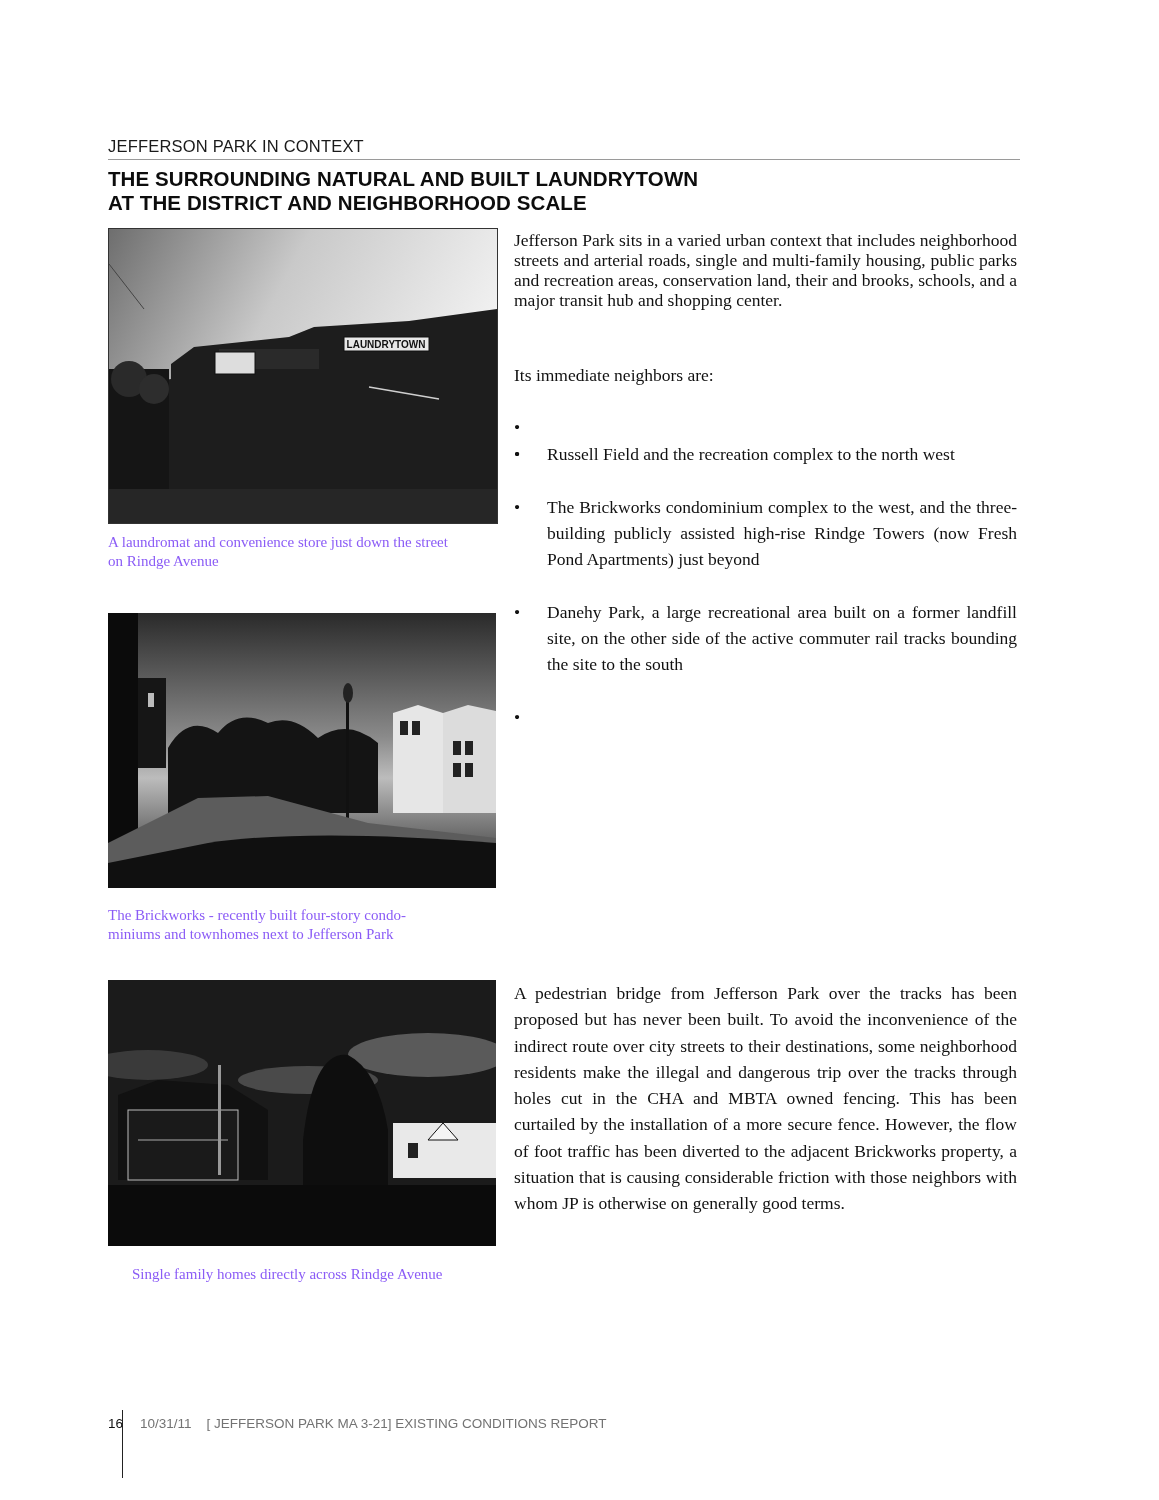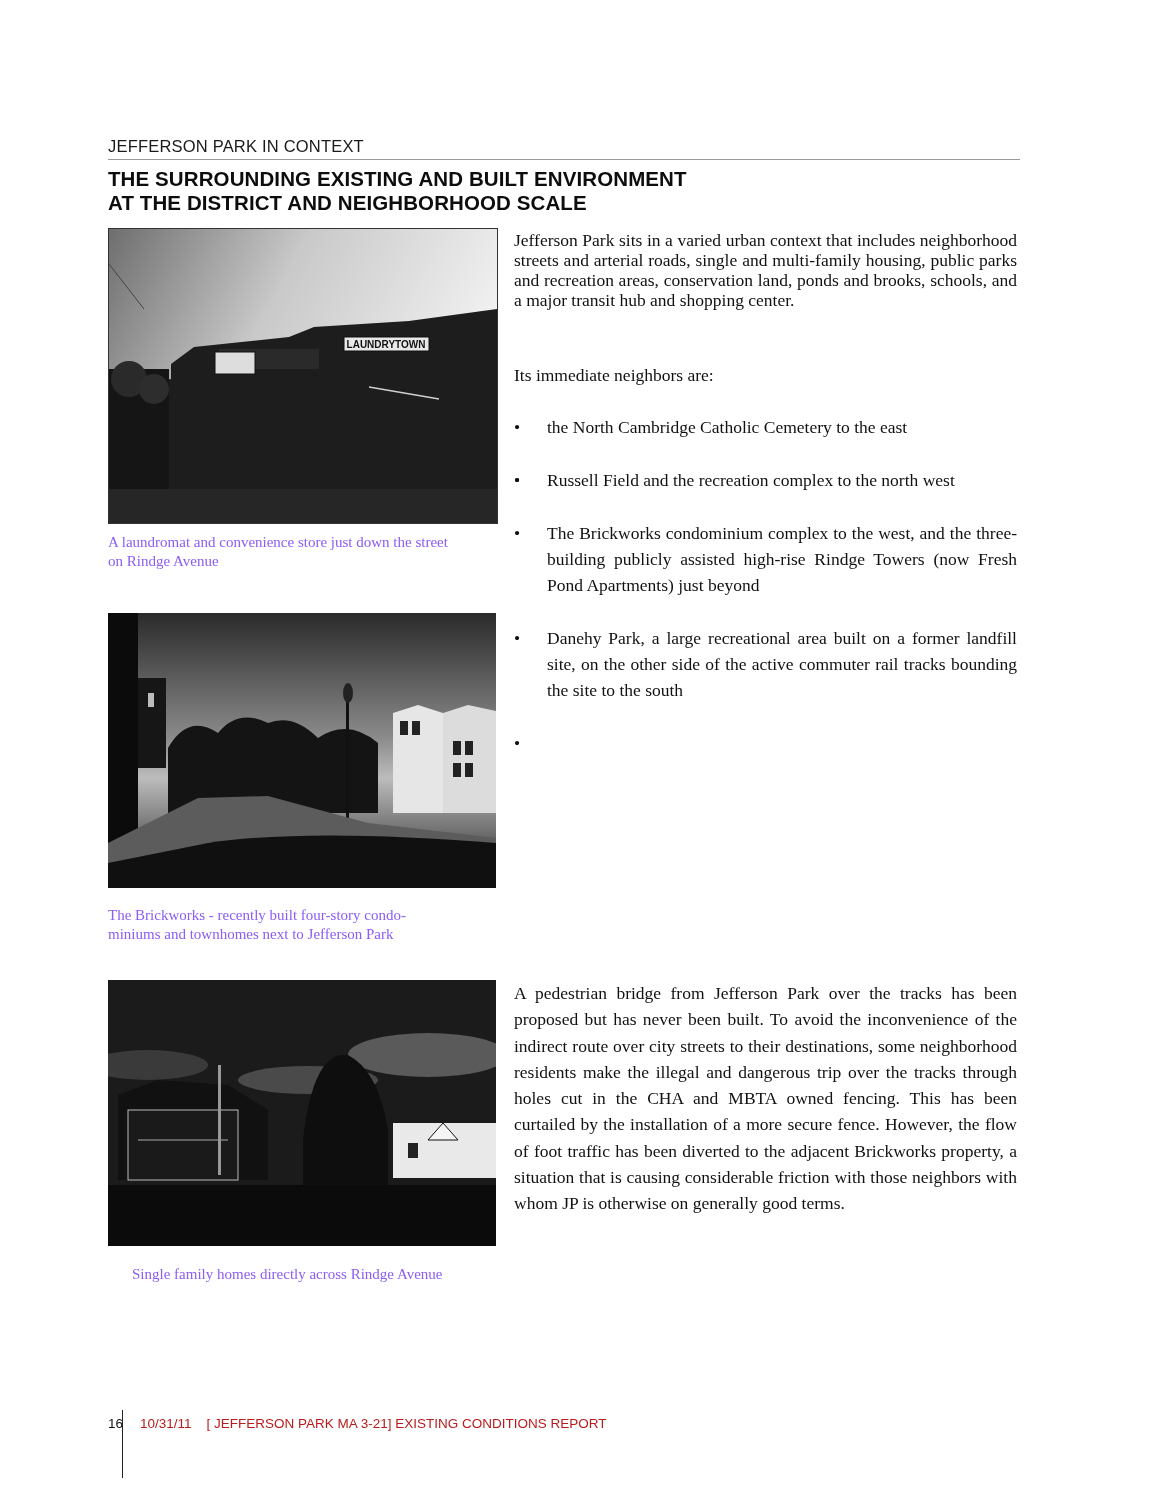--- a/index.html
+++ b/index.html
@@ -26,29 +26,29 @@
   .body-col { position:absolute; left:514px; width:503px; font-size:17.5px; line-height:20px; color:#111; }
   .intro { top:230px; text-align:justify; }
   .neighbors-lead { top:365px; }
   .bullets { position:absolute; left:514px; top:414px; width:503px; margin:0; padding:0; list-style:none; }
   .bullets li { position:relative; padding-left:33px; font-size:17.5px; line-height:26px; text-align:justify; margin-bottom:27px; }
   .bullets li .dot { position:absolute; left:0; top:0; }
   .bridge { top:980px; text-align:justify; line-height:26.3px; font-size:17.5px; }
 
   .footer-page { position:absolute; left:108px; top:1416px; font-size:13.5px; color:#111; }
   .footer-rule { position:absolute; left:122px; top:1410px; width:0; height:68px; border-left:1.5px solid #222; }
-  .footer-text { position:absolute; left:140px; top:1416px; font-size:13.5px; color:#b91c1c; white-space:pre; }
+  .footer-text { position:absolute; left:140px; top:1416px; font-size:13.5px; color:#737373; white-space:pre; }
 </style>
 </head>
 <body>
 
 <div class="section-label sans">JEFFERSON PARK IN CONTEXT</div>
 <div class="header-rule"></div>
 <div class="page-title sans">
-  <div>THE SURROUNDING EXISTING AND BUILT ENVIRONMENT</div>
+  <div>THE SURROUNDING NATURAL AND BUILT LAUNDRYTOWN</div>
   <div>AT THE DISTRICT AND NEIGHBORHOOD SCALE</div>
 </div>
 
 <div class="photo photo-1">
   <svg viewBox="0 0 388 294" preserveAspectRatio="none">
     <defs>
       <linearGradient id="sky1" x1="0" y1="0" x2="1" y2="0.4">
         <stop offset="0" stop-color="#6e6e6e"></stop>
         <stop offset="0.45" stop-color="#c9c9c9"></stop>
         <stop offset="1" stop-color="#f4f4f4"></stop>
@@ -113,25 +113,25 @@
     <rect x="110" y="85" width="3" height="110" fill="#999"></rect>
     <path d="M195,160 Q205,70 240,75 Q270,90 280,150 L280,210 L195,210 Z" fill="#0e0e0e"></path>
     <rect x="285" y="143" width="103" height="55" fill="#e9e9e9"></rect>
     <polygon points="320,160 335,143 350,160" fill="#f5f5f5" stroke="#111"></polygon>
     <rect x="300" y="163" width="10" height="15" fill="#222"></rect>
     <rect x="0" y="205" width="388" height="61" fill="#0b0b0b"></rect>
   </svg>
 </div>
 <div class="caption caption-3 serif">Single family homes directly across Rindge Avenue</div>
 
-<p class="body-col intro serif" style="margin:0;">Jefferson Park sits in a varied urban context that includes neighborhood streets and arterial roads, single and multi-family housing, public parks and recreation areas, conservation land, ponds and brooks, schools, and a major transit hub and shopping center.</p>
+<p class="body-col intro serif" style="margin:0;">Jefferson Park sits in a varied urban context that includes neighborhood streets and arterial roads, single and multi-family housing, public parks and recreation areas, conservation land, their and brooks, schools, and a major transit hub and shopping center.</p>
 <p class="body-col neighbors-lead serif" style="margin:0;">Its immediate neighbors are:</p>
 
 <ul class="bullets serif">
-  <li><span class="dot">•</span><span>the North Cambridge Catholic Cemetery to the east</span></li>
+  <li><span class="dot">•</span></li>
   <li><span class="dot">•</span></li>
   <li><span class="dot">•</span><span>Russell Field and the recreation complex to the north west</span></li>
   <li><span class="dot">•</span><span>The Brickworks condominium complex to the west, and the three-building publicly assisted high-rise Rindge Towers (now Fresh Pond Apartments) just beyond</span></li>
   <li><span class="dot">•</span><span>Danehy Park, a large recreational area built on a former landfill site, on the other side of the active commuter rail tracks bounding the site to the south</span></li>
   <li><span class="dot">•</span></li>
 </ul>
 
 <p class="body-col bridge serif" style="margin:0;">A pedestrian bridge from Jefferson Park over the tracks has been proposed but has never been built.  To avoid the inconvenience of the indirect route over city streets to their destinations, some neighborhood residents make the illegal and dangerous trip over the tracks through holes cut in the CHA and MBTA owned fencing. This has been curtailed by the installation of a more secure fence. However, the flow of foot traffic has been diverted to the adjacent Brickworks property, a situation that is causing considerable friction with those neighbors with whom JP is otherwise on generally good terms.</p>
 
 <div class="footer-page sans">16</div>

